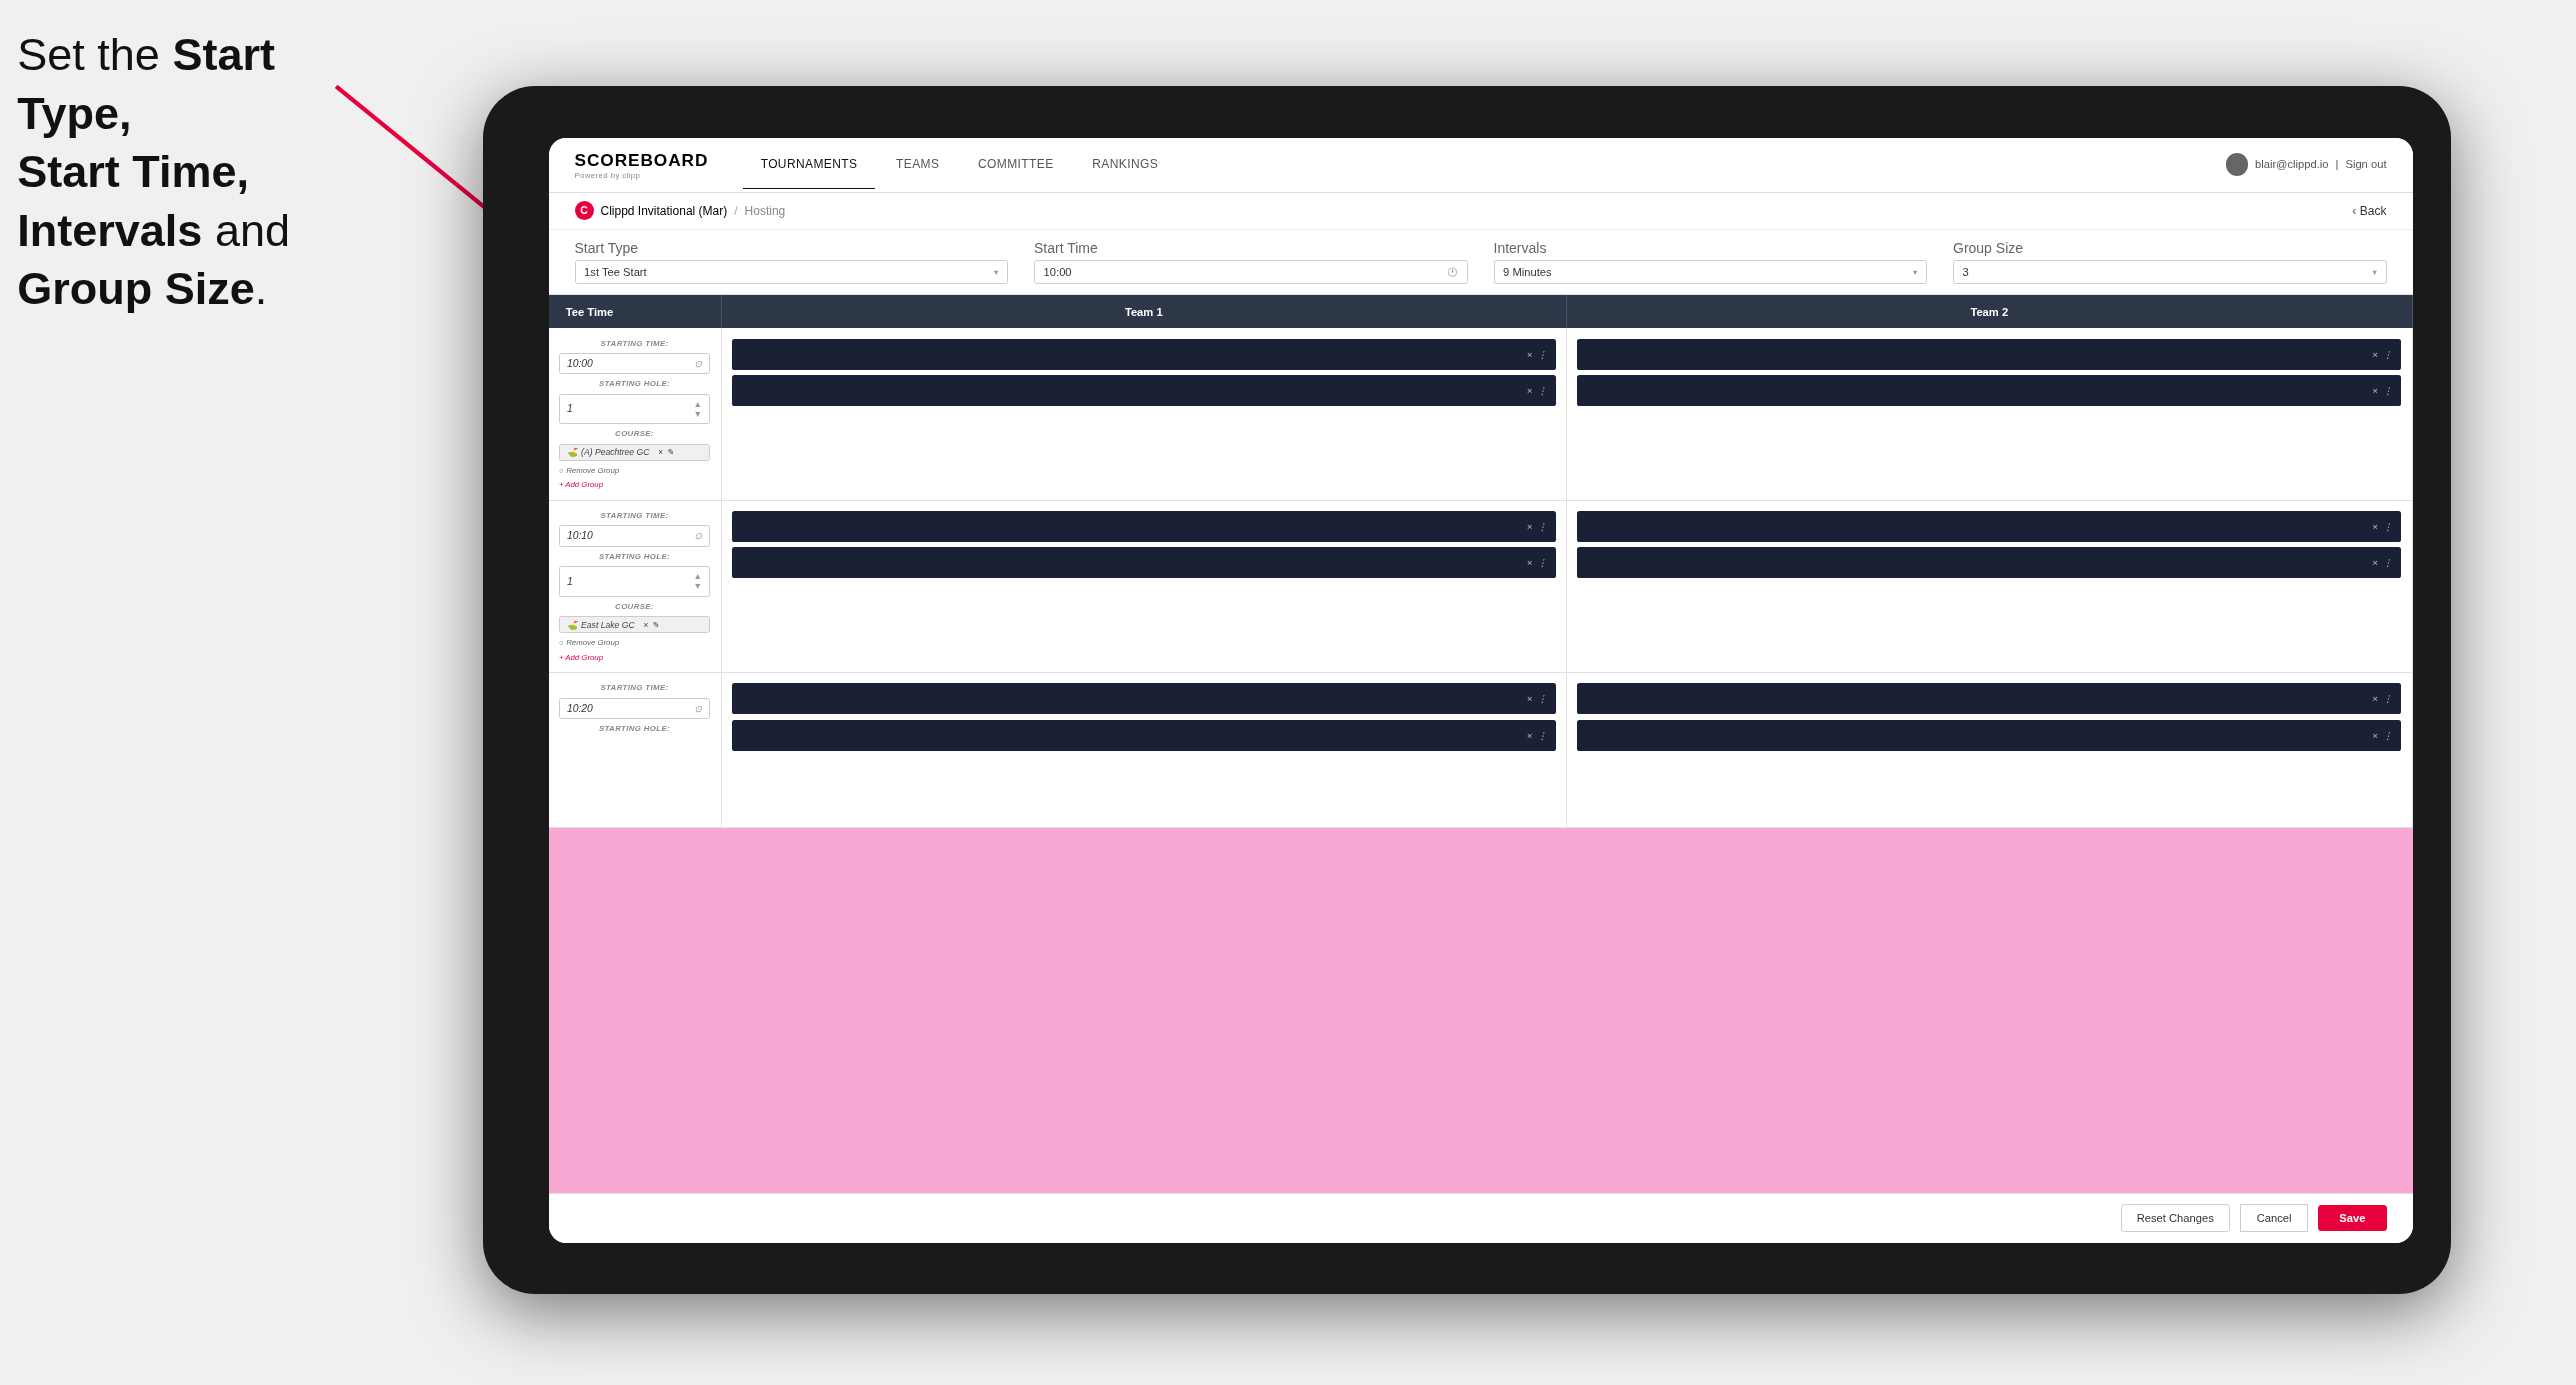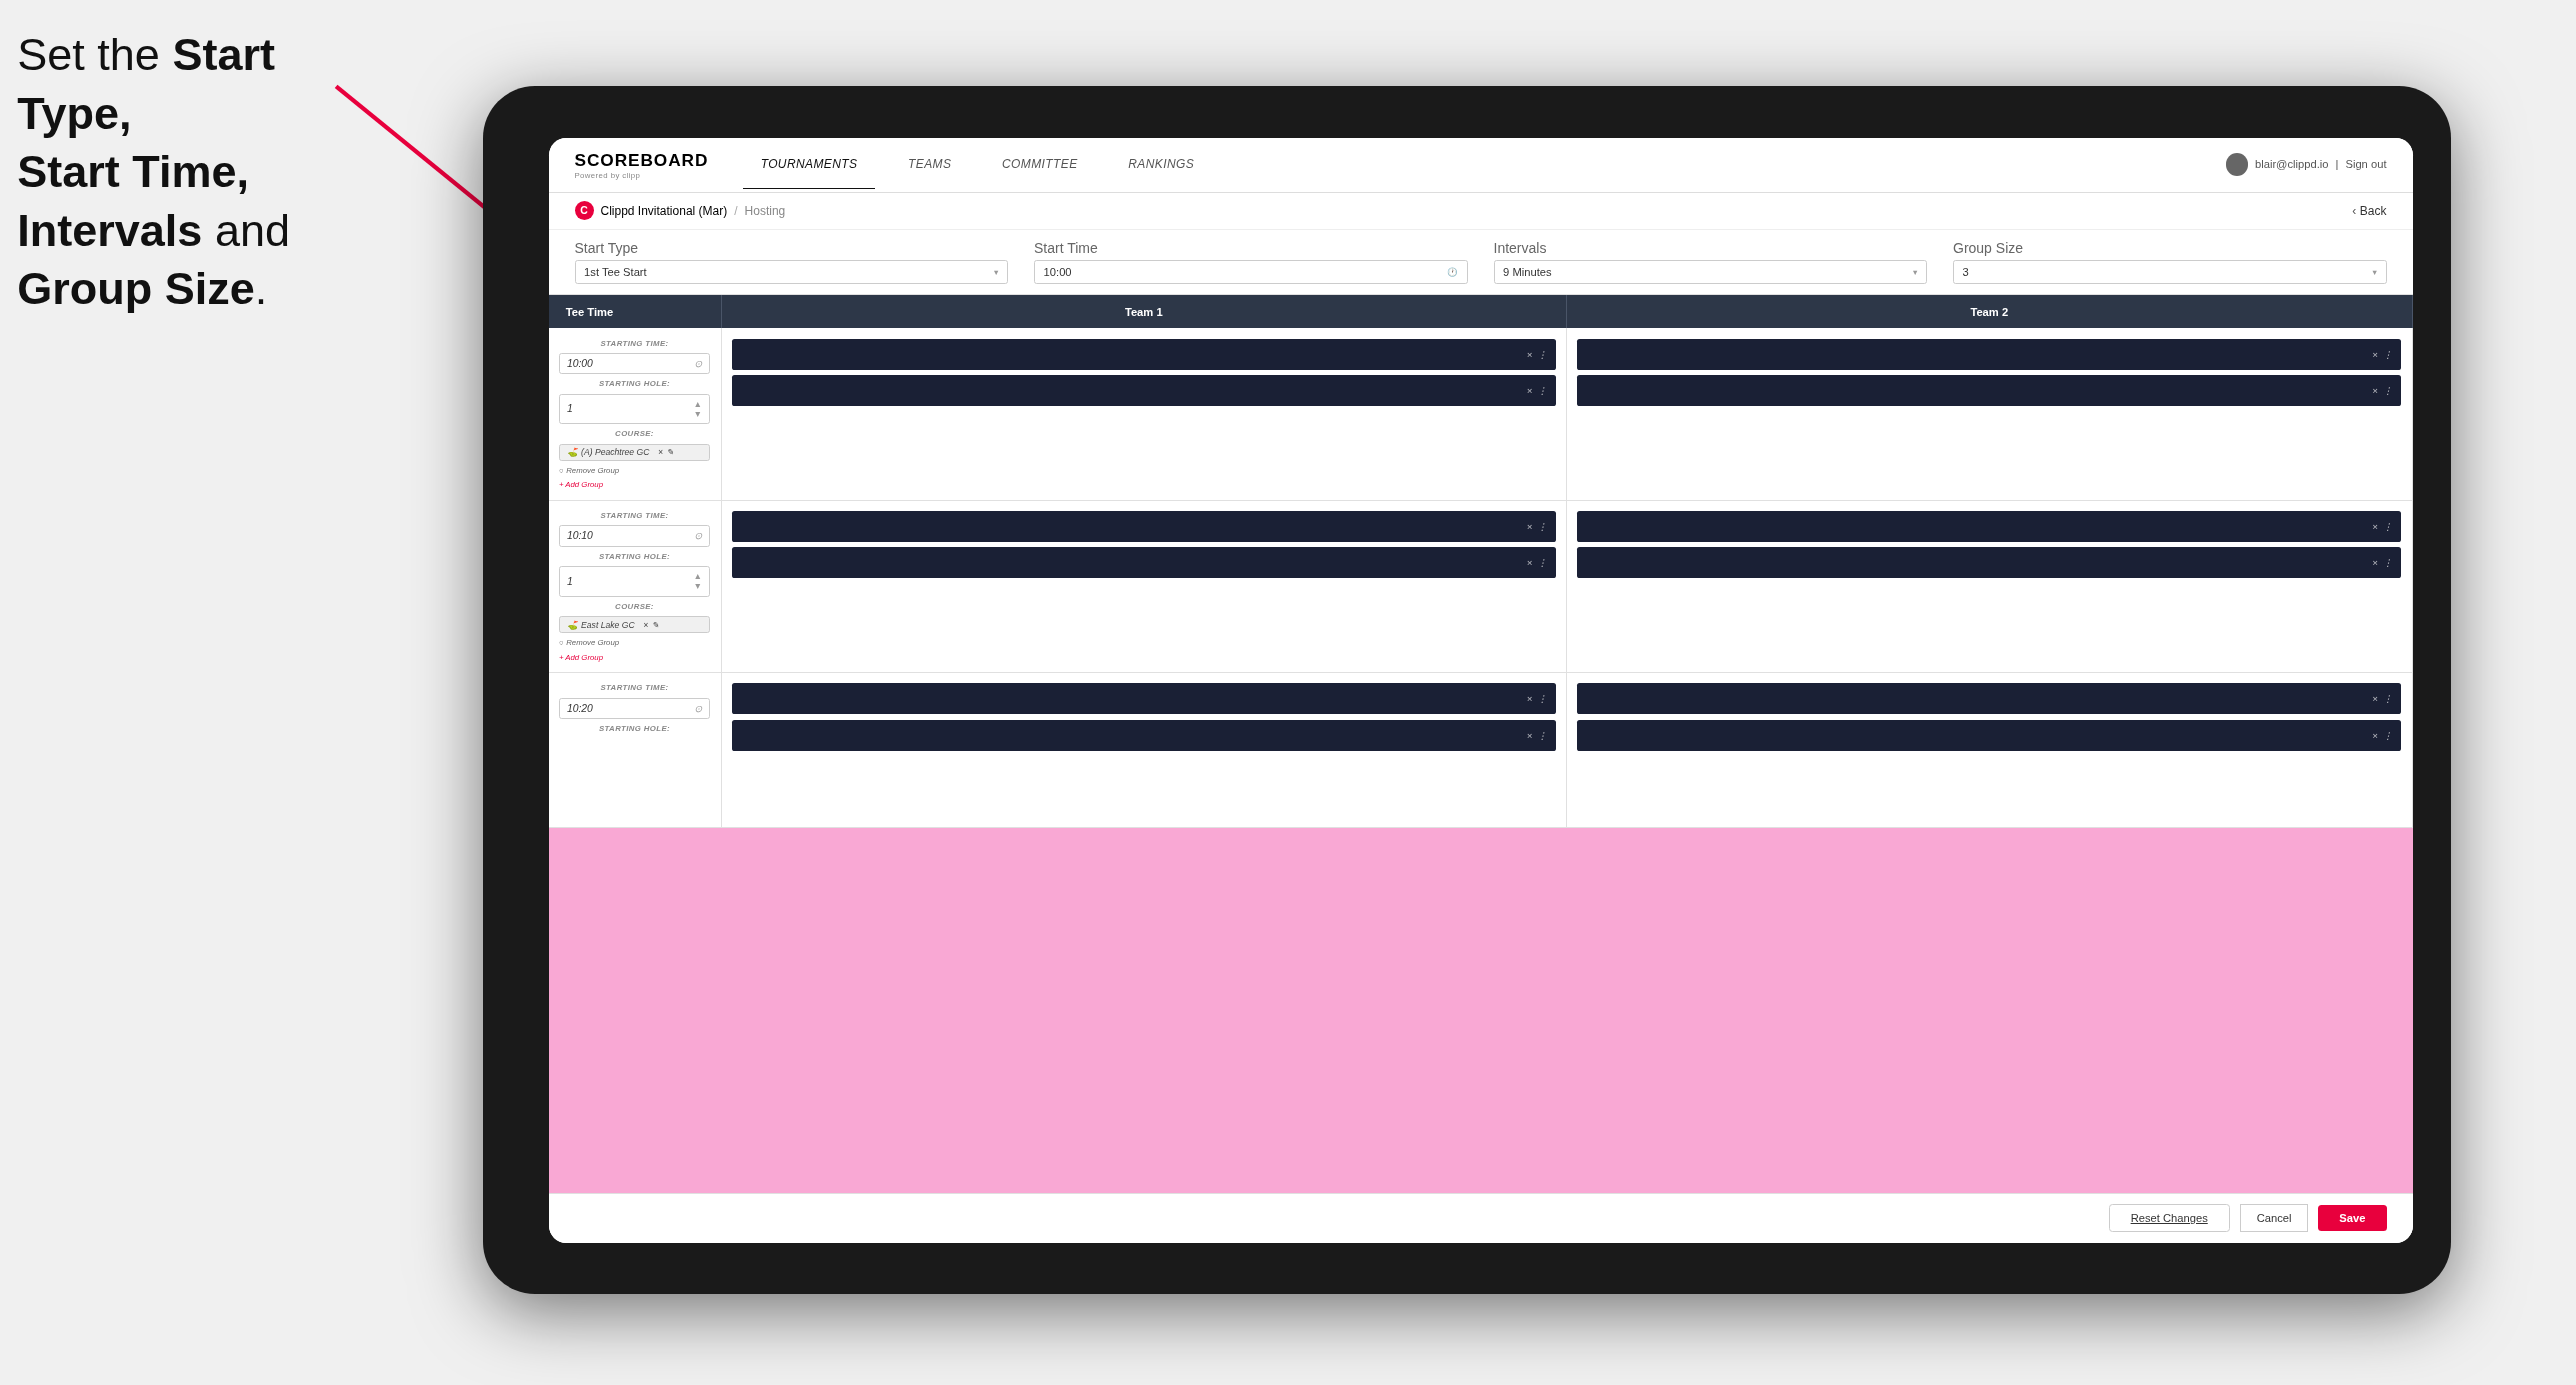--- a/index.html
+++ b/index.html
@@ -77,23 +77,22 @@
       margin-right: 35px;
     }
     .logo-sub {
       font-size: 7.8px;
       color: #888;
       letter-spacing: 0.4px;
     }
 
     .nav-links {
       display: flex;
-      gap: 16px;
+      gap: 4px;
       flex: 1;
-      font-style: italic;
     }
     .nav-link {
       padding: 17.3px 17.3px;
       font-size: 12px;
       color: #555;
       text-decoration: none;
       font-weight: 500;
       letter-spacing: 0.4px;
       cursor: pointer;
       border-bottom: 1.7px solid transparent;
@@ -312,25 +311,24 @@
       padding: 10.4px 26px;
       display: flex;
       justify-content: flex-end;
       gap: 10.4px;
       align-items: center;
     }
     .btn-reset {
       background: #fff;
       border: 0.9px solid #ccc;
       border-radius: 3.5px;
-      padding: 7px 21px;
+      padding: 7px 15px;
       font-size: 11.2px;
       color: #333;
       cursor: pointer;
-      text-decoration: underline;
     }
     .btn-cancel {
       background: #fff;
       border: 0.9px solid #ccc;
       border-radius: 0;
       padding: 7px 15.5px;
       font-size: 11.2px;
       color: #333;
       cursor: pointer;
     }

